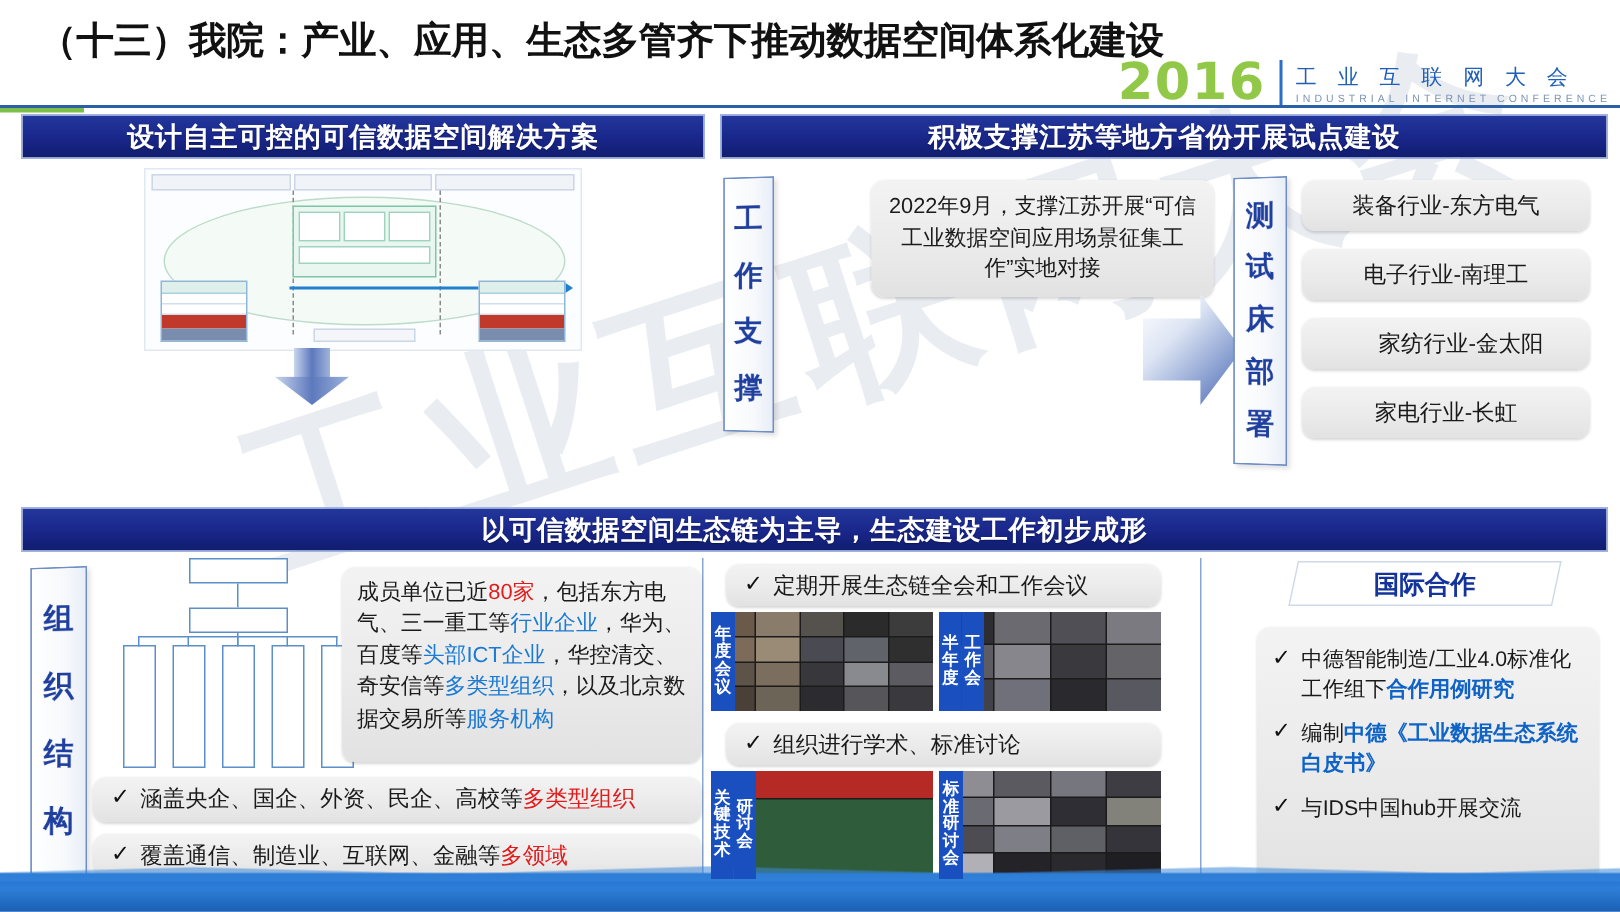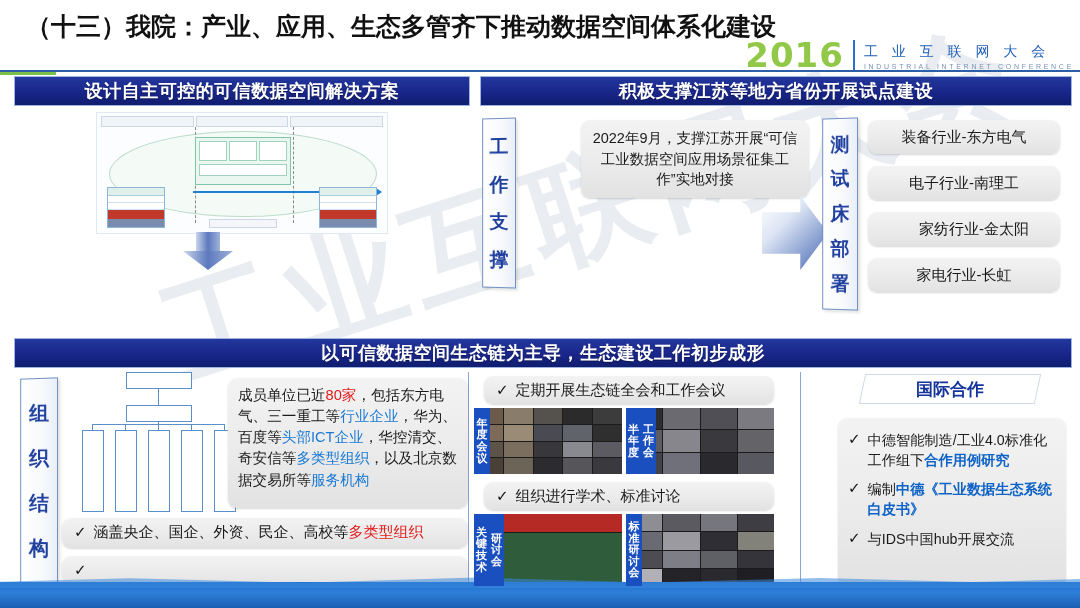--- a/index.html
+++ b/index.html
@@ -297,20 +297,21 @@
       <span>成员单位已近</span><span class="red">80家</span><span>，包括东方电气、三一重工等</span><span class="blue-a">行业企业</span><span>，华为、百度等</span><span class="blue-a">头部ICT企业</span><span>，华控清交、奇安信等</span><span class="blue-a">多类型组织</span><span>，以及北京数据交易所等</span><span class="blue-a">服务机构</span>
     </div>
   </div>
 
   <div class="pill row-pill chk" style="left:62px; top:518px; width:406px; height:30px;">
     <span class="tick">✓</span>
     <span><span>涵盖央企、国企、外资、民企、高校等</span><span class="red">多类型组织</span></span>
   </div>
   <div class="pill row-pill chk" style="left:62px; top:556px; width:406px; height:30px;">
     <span class="tick">✓</span>
+    <span><span>覆盖通信、制造业、互联网、金融等</span><span class="red">多领域</span></span>
   </div>
 
   <div class="pill row-pill chk" style="left:484px; top:376px; width:290px; height:28px;">
     <span class="tick">✓</span>
     <span>定期开展生态链全会和工作会议</span>
   </div>
 
   <div class="mosaic" style="left:474px; top:408px; width:148px; height:66px; grid-template-columns:repeat(5,1fr); grid-template-rows:repeat(4,1fr);">
     <i style="background:#6b5a4a"></i>
       <i style="background:#8a7c6a"></i>

